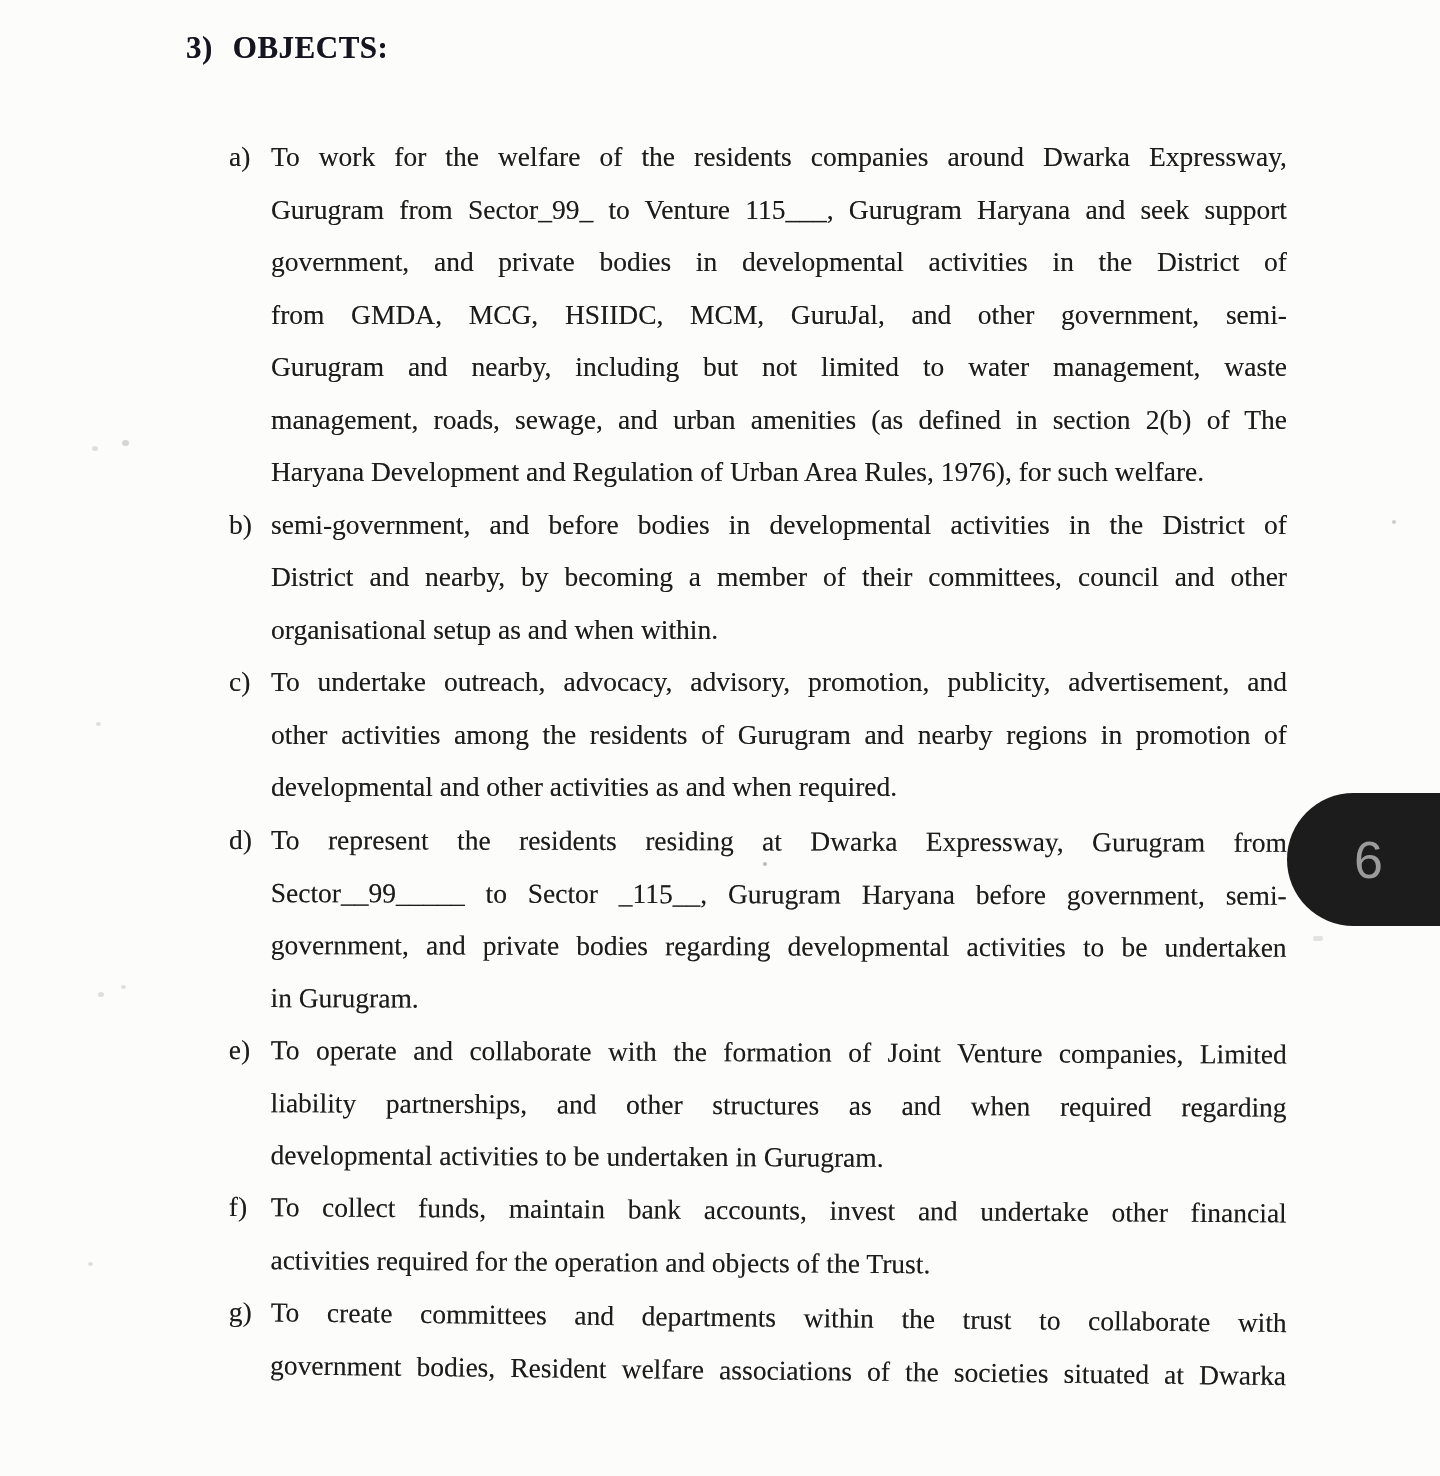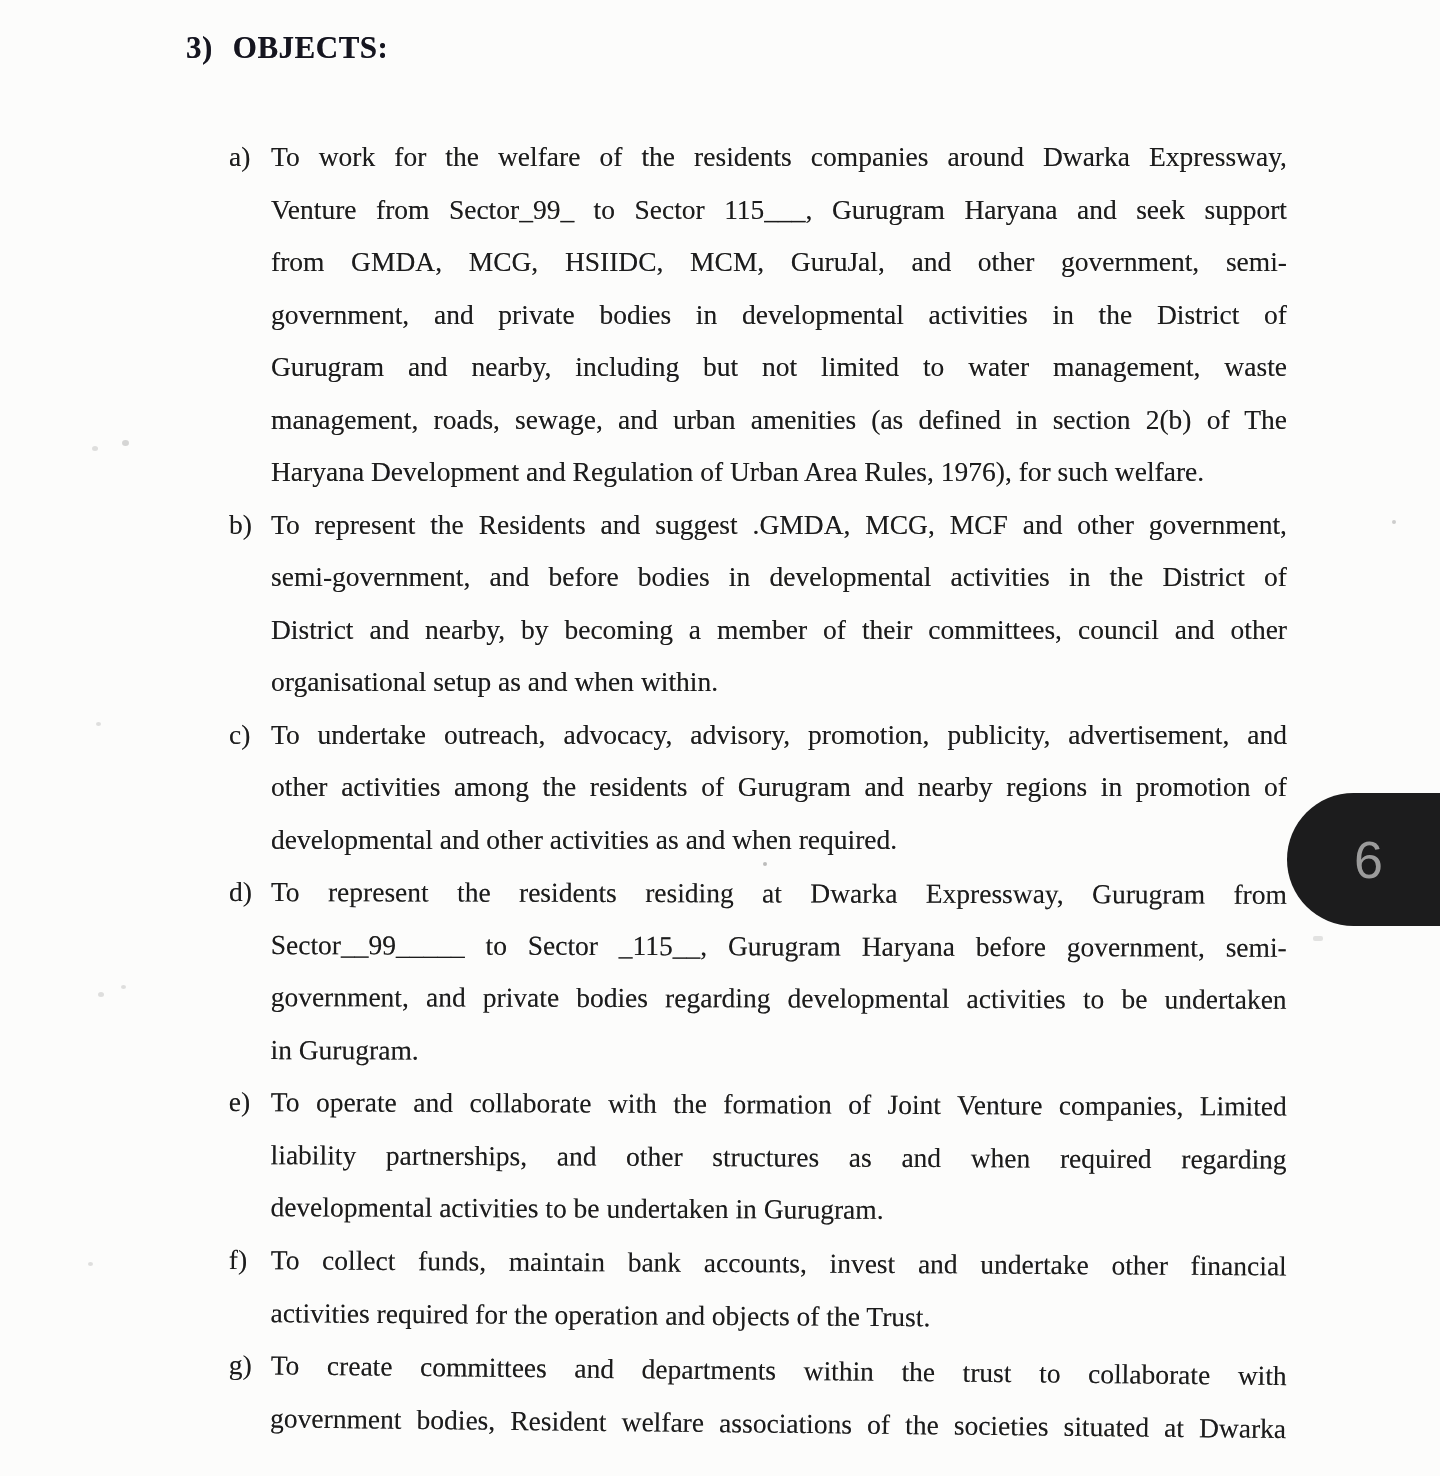--- a/index.html
+++ b/index.html
@@ -111,32 +111,31 @@
   <div class="heading">
     <span>3)</span>
     <span>OBJECTS:</span>
   </div>
 
   <div class="items" id="items">
       <div class="item">
     <span class="label">a)</span>
     <div class="text">
           <div class="line">To work for the welfare of the residents companies around Dwarka Expressway,</div>
-          <div class="line">Venture from Sector_99_ to Sector 115___, Gurugram Haryana and seek support</div>
+          <div class="line">Gurugram from Sector_99_ to Venture 115___, Gurugram Haryana and seek support</div>
+          <div class="line">government, and private bodies in developmental activities in the District of</div>
           <div class="line">from GMDA, MCG, HSIIDC, MCM, GuruJal, and other government, semi-</div>
-          <div class="line">government, and private bodies in developmental activities in the District of</div>
           <div class="line">Gurugram and nearby, including but not limited to water management, waste</div>
           <div class="line">management, roads, sewage, and urban amenities (as defined in section 2(b) of The</div>
           <div class="line flush-left">Haryana Development and Regulation of Urban Area Rules, 1976), for such welfare.</div>
         </div>
   </div>
       <div class="item">
     <span class="label">b)</span>
     <div class="text">
-          <div class="line">To represent the Residents and suggest .GMDA, MCG, MCF and other government,</div>
           <div class="line">semi-government, and before bodies in developmental activities in the District of</div>
           <div class="line">District and nearby, by becoming a member of their committees, council and other</div>
           <div class="line flush-left">organisational setup as and when within.</div>
         </div>
   </div>
       <div class="item">
     <span class="label">c)</span>
     <div class="text">
           <div class="line">To undertake outreach, advocacy, advisory, promotion, publicity, advertisement, and</div>
           <div class="line">other activities among the residents of Gurugram and nearby regions in promotion of</div>

